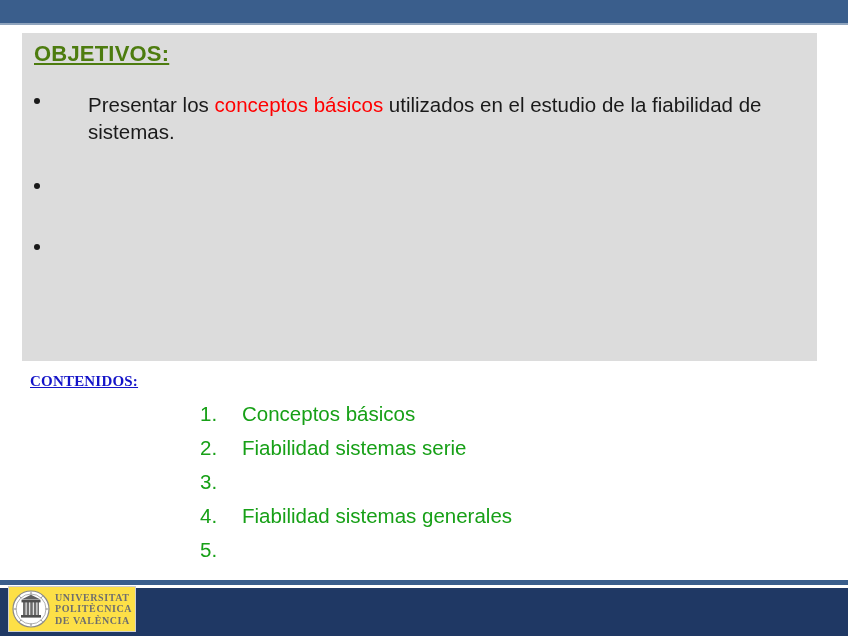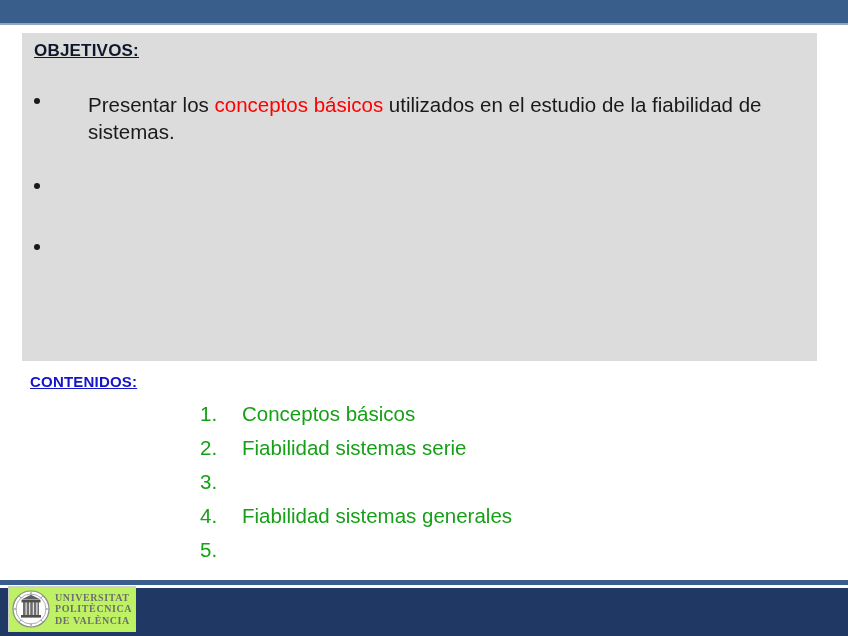--- a/index.html
+++ b/index.html
@@ -45,23 +45,23 @@
     left: 22px;
     top: 33px;
     width: 795px;
     height: 328px;
     background: #dcdcdc;
   }
   .objectives-heading {
     position: absolute;
     left: 12px;
     top: 8px;
-    font-size: 17px;
+    font-size: 22px;
     font-weight: bold;
-    color: #0f172a;
+    color: #4d7c0f;
     text-decoration: underline;
     letter-spacing: 0.2px;
   }
   .bullet-list {
     position: absolute;
     left: 0;
     top: 58px;
     width: 795px;
   }
   .bullet-item {
@@ -91,20 +91,21 @@
   
   .contents-heading {
     position: absolute;
     left: 30px;
     top: 373px;
     font-size: 15px;
     font-weight: bold;
     color: #1414c8;
     text-decoration: underline;
     letter-spacing: 0.2px;
+    font-family: Liberation Serif, serif;
   }
   .contents-list {
     position: absolute;
     left: 200px;
     top: 402px;
     width: 560px;
   }
   .contents-row {
     display: flex;
     align-items: baseline;
@@ -145,21 +146,21 @@
     width: 848px;
     height: 48px;
     background: #1f3864;
   }
   .logo-box {
     position: absolute;
     left: 8px;
     top: 586px;
     width: 128px;
     height: 46px;
-    background: #bef264;
+    background: #fde047;
     border: 1px solid #cfcfcf;
     display: flex;
     align-items: center;
     box-sizing: border-box;
   }
   .logo-seal {
     flex: 0 0 40px;
     width: 40px;
     height: 40px;
     margin-left: 2px;

